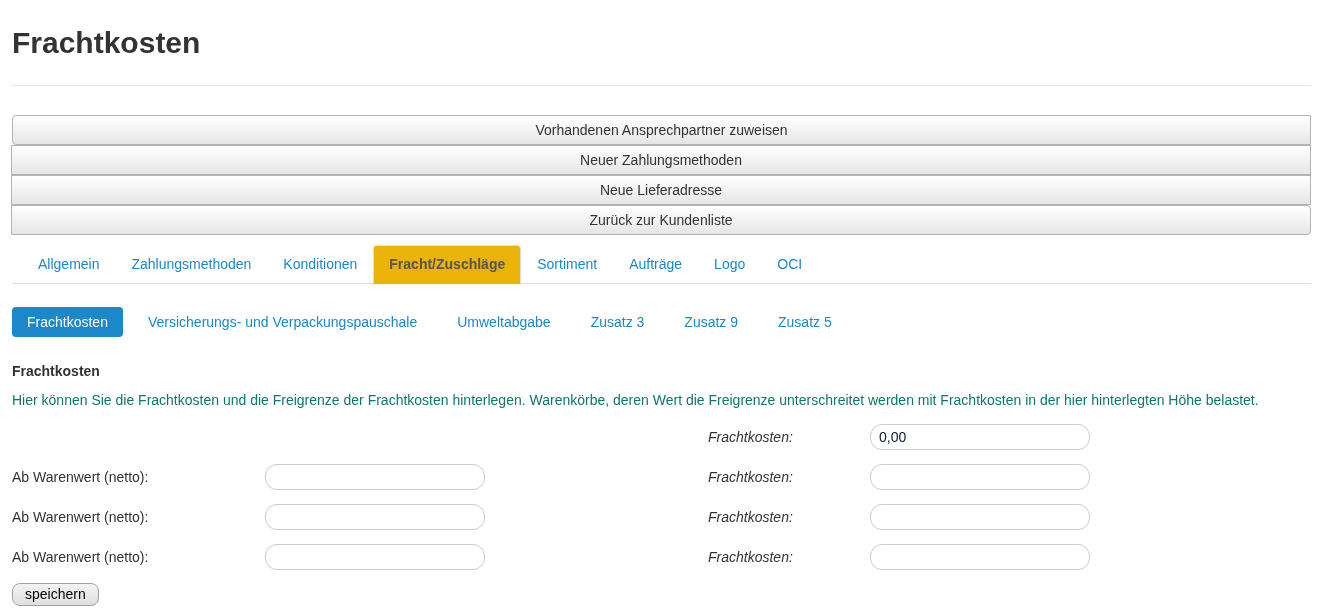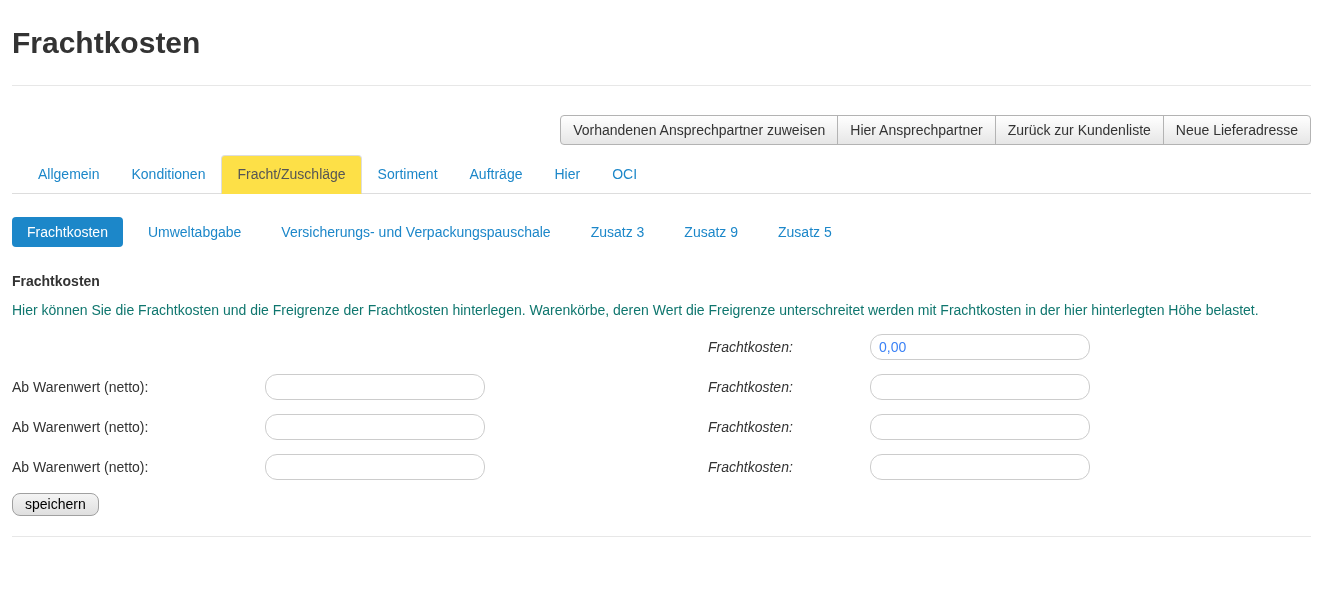--- a/index.html
+++ b/index.html
@@ -19,20 +19,21 @@
   }
   .rule {
     border: 0; border-top: 1px solid #e7e7e7;
     margin: 26px 0 0 0;
   }
 
   
   .actions-row {
     display: flex; justify-content: flex-end;
     margin-top: 29px;
+    flex-direction: column;
   }
   .btn-top {
     font-family: "Liberation Sans", sans-serif;
     font-size: 14px; color: #333; line-height: 18px;
     padding: 5px 12px;
     background: linear-gradient(#ffffff, #e6e6e6);
     border: 1px solid #b3b3b3;
     margin-left: -1px;
     cursor: pointer;
     white-space: nowrap;
@@ -53,23 +54,24 @@
     padding: 10px 15px;
     margin-bottom: -1px;
     text-decoration: none;
     cursor: pointer;
     border: 1px solid transparent;
     border-radius: 4px 4px 0 0;
     white-space: nowrap;
   }
   .tab-link.active {
     color: #555;
-    background: #fde047;
+    background: #eab308;
     border-color: #ddd #ddd transparent #ddd;
     cursor: default;
+    font-weight: bold;
   }
 
   
   .pills { display: flex; margin-top: 23px; align-items: center; }
   .pill-link {
     font-size: 14px; line-height: 16px;
     color: var(--accent);
     padding: 7px 15px;
     border-radius: 4px;
     text-decoration: none;
@@ -100,21 +102,21 @@
     height: 40px;
     align-items: center;
   }
   .form-label { font-size: 14px; color: #333; }
   .form-label.right { padding-left: 0; font-style: italic; }
   .text-input {
     width: 220px; height: 26px;
     border: 1px solid #ccc; border-radius: 12px;
     padding: 3px 8px;
     font-family: "Liberation Sans", sans-serif;
-    font-size: 14px; color: #3b82f6;
+    font-size: 14px; color: #0f172a;
     background: #fff;
   }
 
   .btn-plain {
     font-family: "Liberation Sans", sans-serif;
     font-size: 14px; color: #000; line-height: 17px;
     padding: 2px 12px;
     background: linear-gradient(#f4f4f4, #dfdfdf);
     border: 1px solid #a0a0a0;
     border-radius: 8px;
@@ -128,39 +130,40 @@
 </head>
 <body>
 
 <div class="container">
 
   <h1 class="page-title">Frachtkosten</h1>
   <hr class="rule">
 
   <div class="actions-row">
     <button class="btn-top">Vorhandenen Ansprechpartner zuweisen</button>
-    <button class="btn-top">Hier Ansprechpartner</button>
+    <button class="btn-top">Neuer Zahlungsmethoden</button>
+    <button class="btn-top">Neue Lieferadresse</button>
     <button class="btn-top">Zurück zur Kundenliste</button>
-    <button class="btn-top">Neue Lieferadresse</button>
   </div>
 
   <nav class="tabs">
     <a class="tab-link">Allgemein</a>
+    <a class="tab-link">Zahlungsmethoden</a>
     <a class="tab-link">Konditionen</a>
     <a class="tab-link active">Fracht/Zuschläge</a>
     <a class="tab-link">Sortiment</a>
     <a class="tab-link">Aufträge</a>
-    <a class="tab-link">Hier</a>
+    <a class="tab-link">Logo</a>
     <a class="tab-link">OCI</a>
   </nav>
 
   <nav class="pills">
     <a class="pill-link active">Frachtkosten</a>
+    <a class="pill-link">Versicherungs- und Verpackungspauschale</a>
     <a class="pill-link">Umweltabgabe</a>
-    <a class="pill-link">Versicherungs- und Verpackungspauschale</a>
     <a class="pill-link">Zusatz 3</a>
     <a class="pill-link">Zusatz 9</a>
     <a class="pill-link">Zusatz 5</a>
   </nav>
 
   <h2 class="section-heading">Frachtkosten</h2>
   <p class="description">Hier können Sie die Frachtkosten und die Freigrenze der Frachtkosten hinterlegen. Warenkörbe, deren Wert die Freigrenze unterschreitet werden mit Frachtkosten in der hier hinterlegten Höhe belastet.</p>
 
   <div class="freight-form">
 

